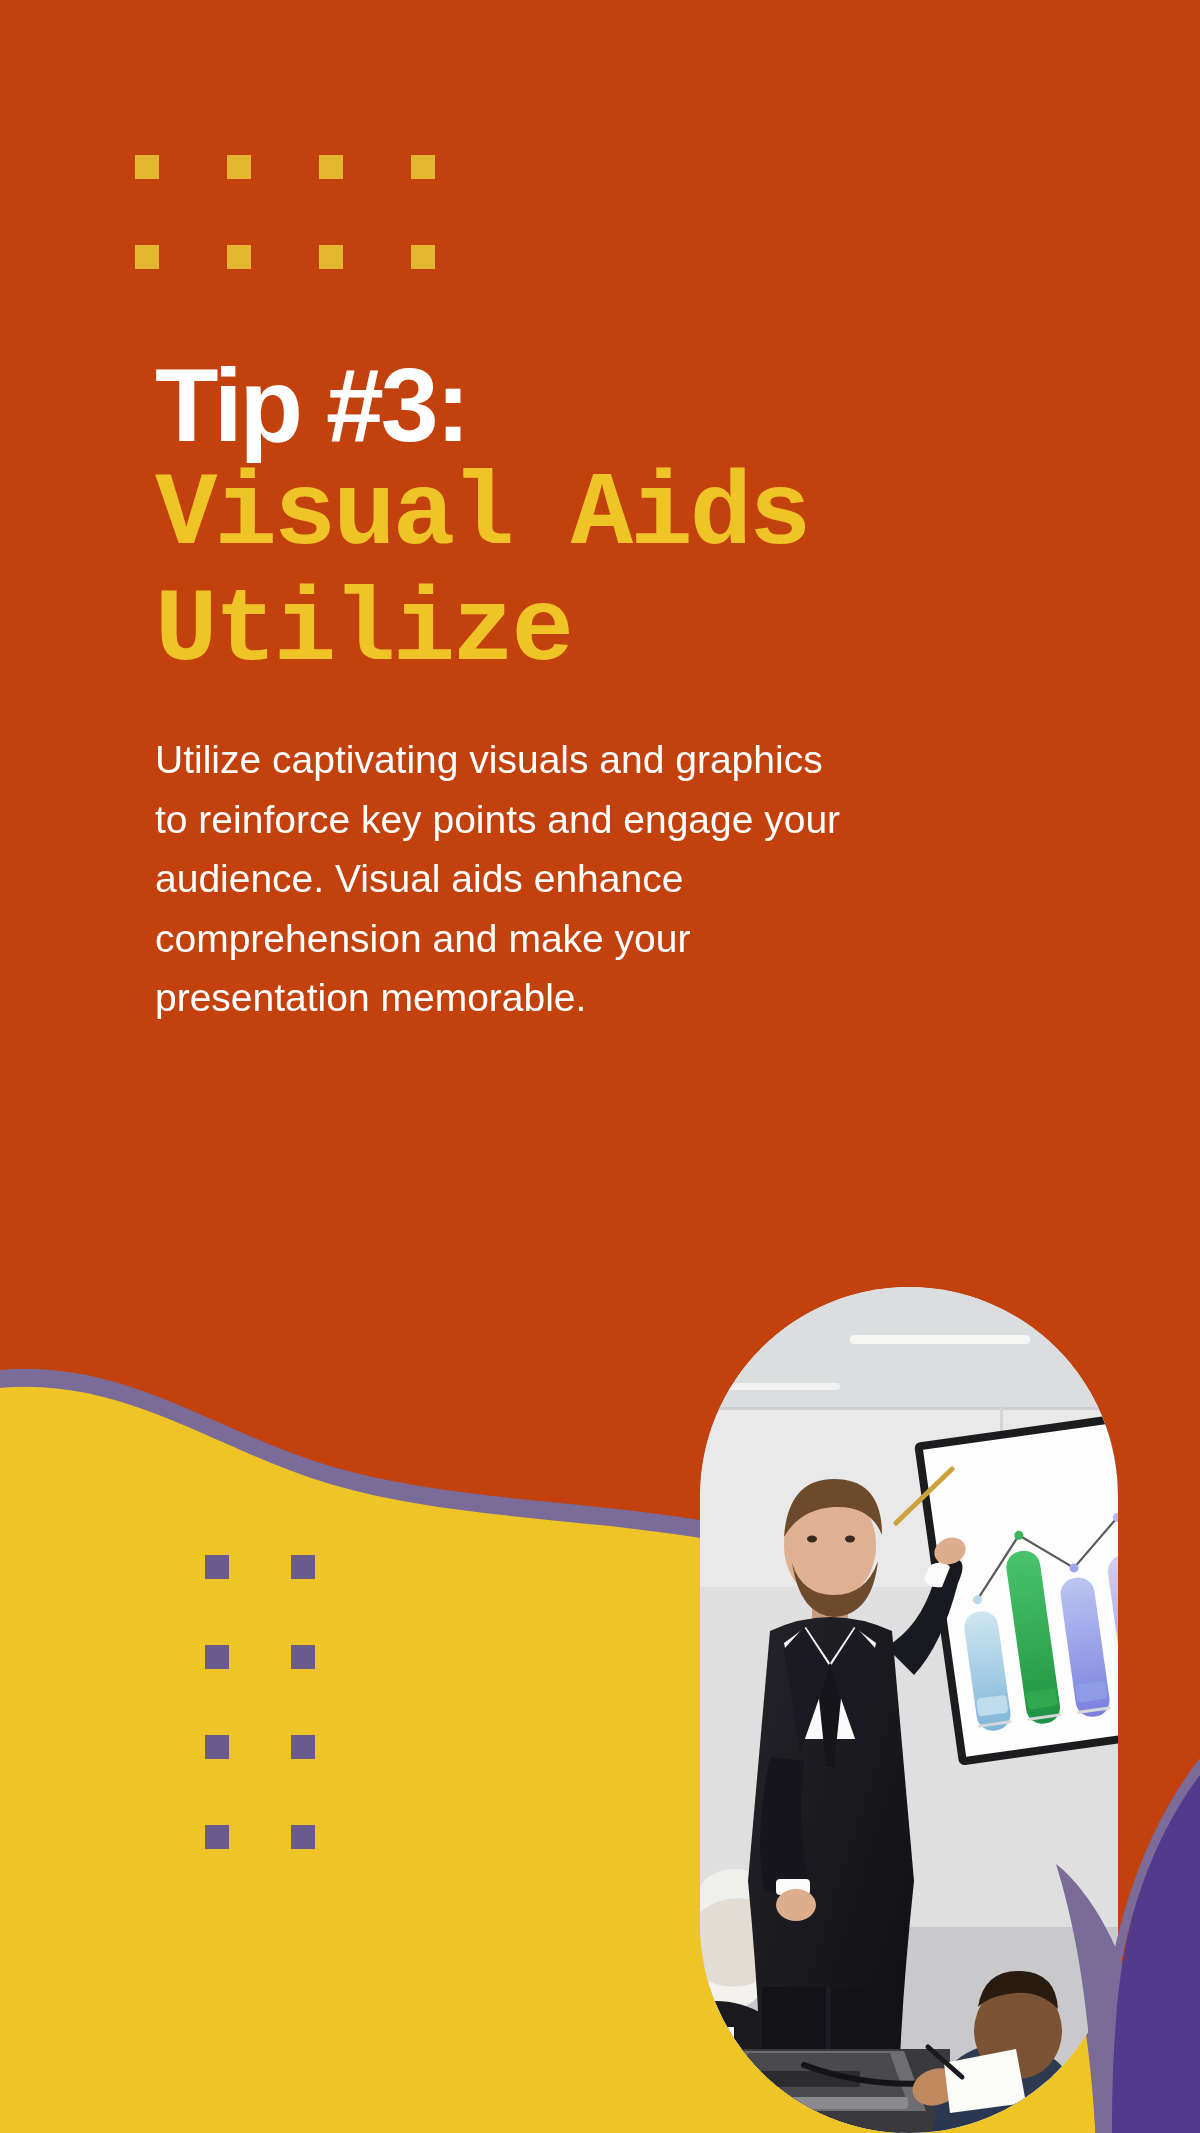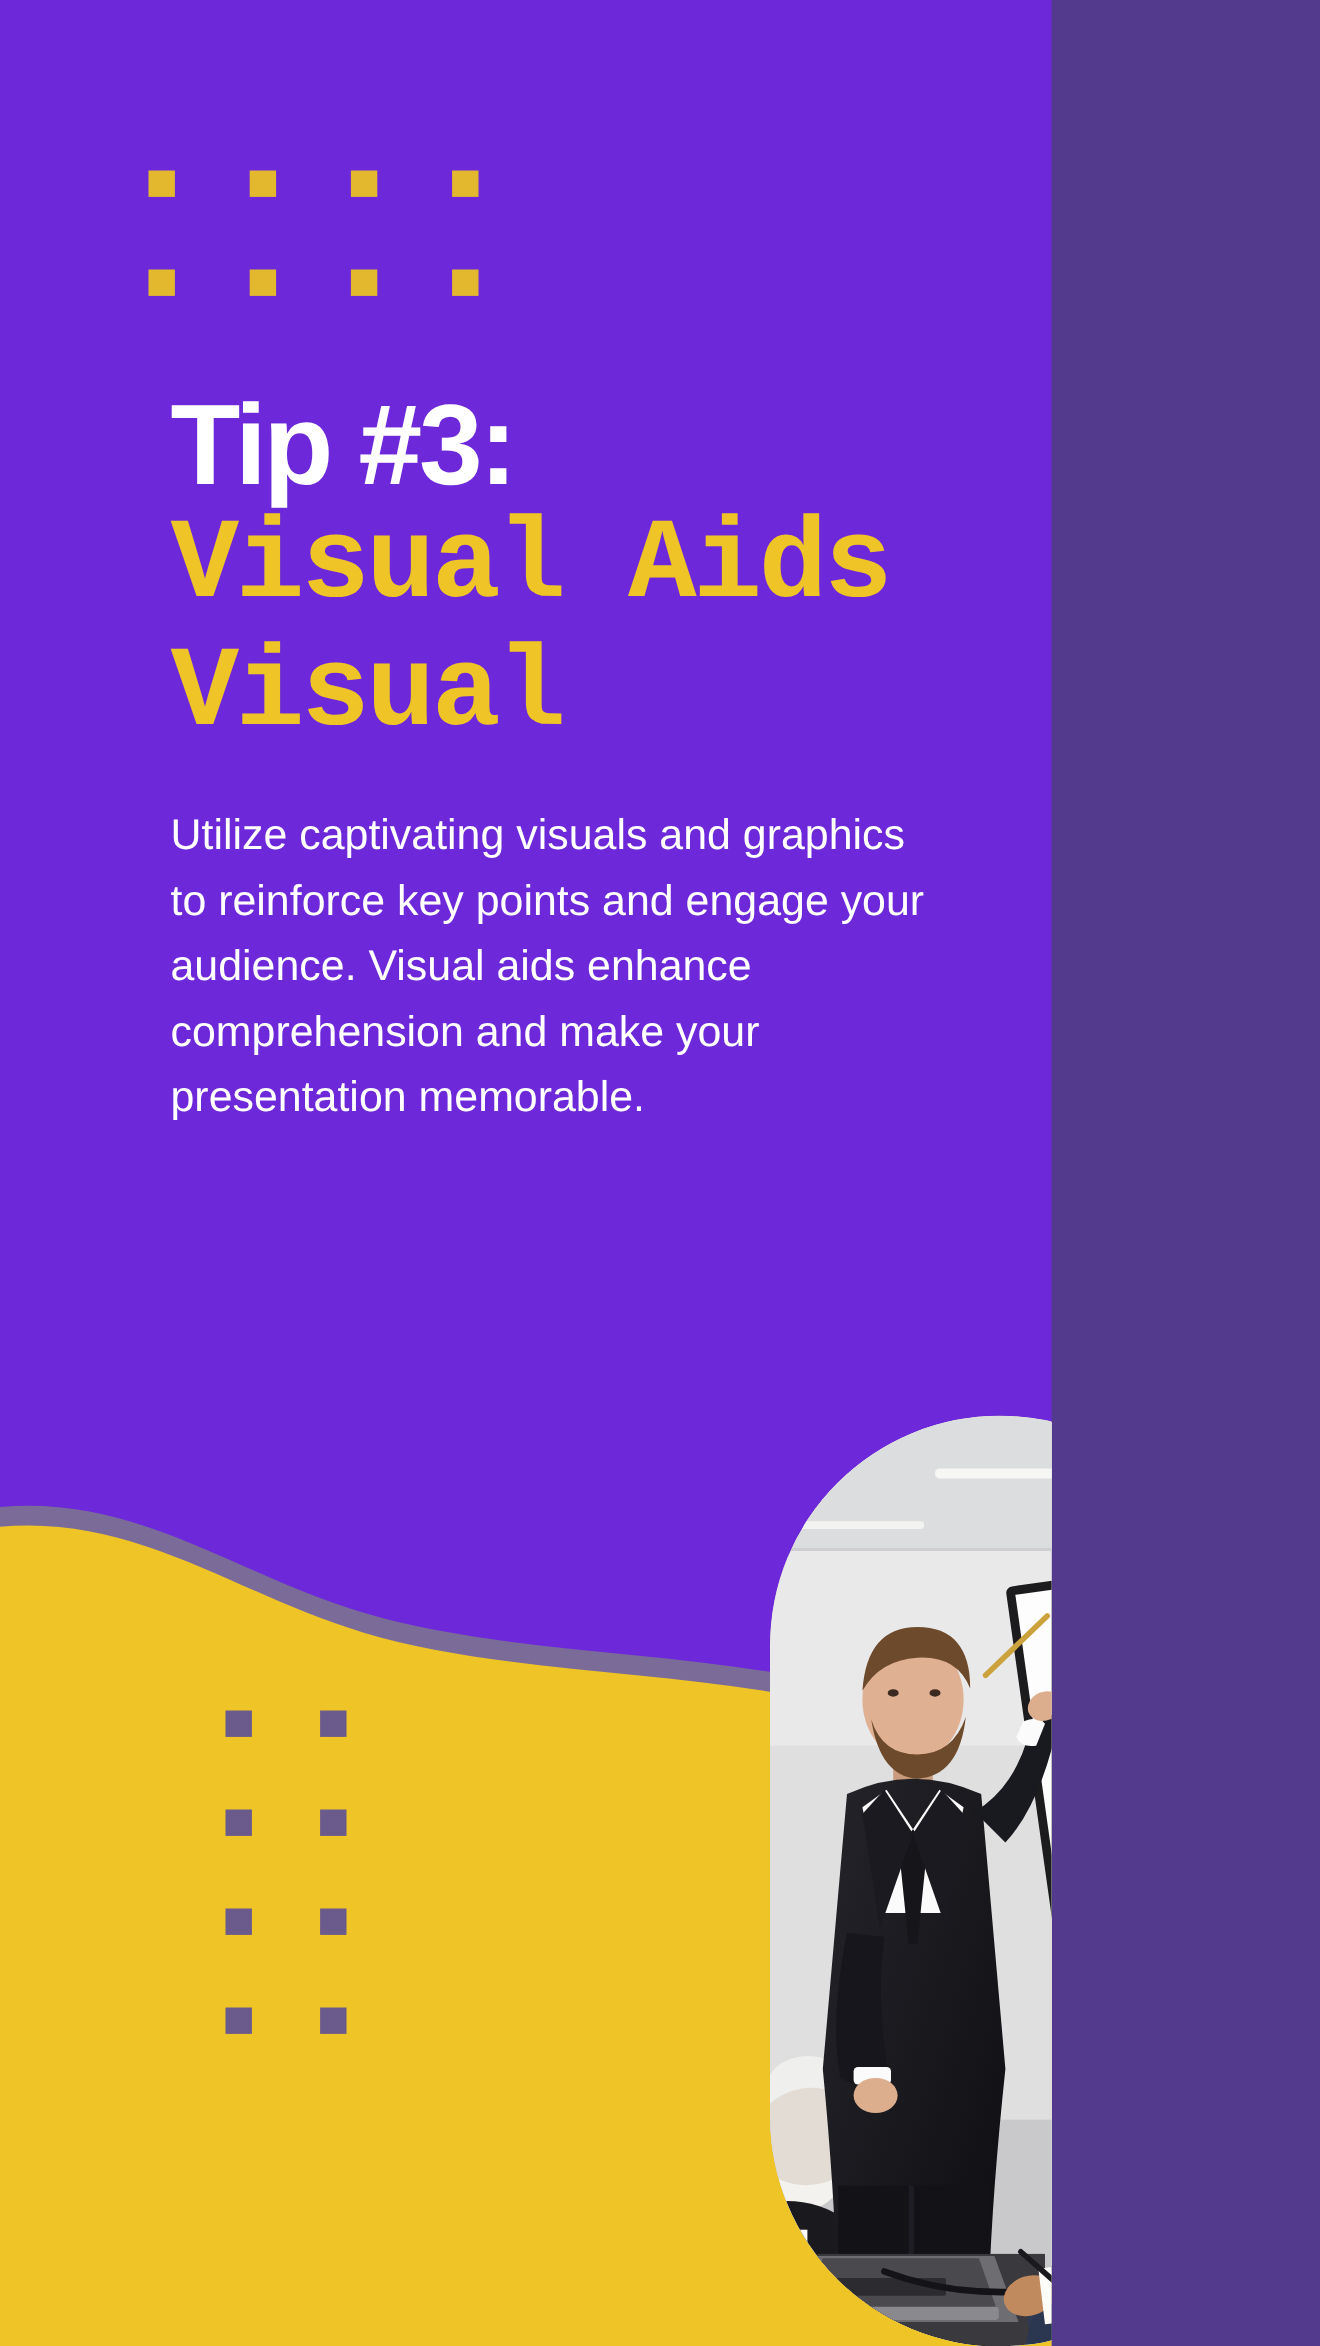--- a/index.html
+++ b/index.html
@@ -6,22 +6,22 @@
   html,body { width:1200px; height:2133px; }
   body {
     font-family: "Liberation Sans", sans-serif;
     background:#543A8C;
     overflow:hidden;
     position:relative;
   }
 
   .poster{
     position:absolute; inset:0;
-    width:956px; height:2133px;
-    background:#6d28d9;
+    width:1200px; height:2133px;
+    background:#c2410c;
     overflow:hidden;
   }
 
   
   .wave-layer{
     position:absolute; left:0; top:0;
     width:1200px; height:2133px;
     pointer-events:none;
   }
 
@@ -138,21 +138,21 @@
     <span class="dot"></span>
     <span class="dot"></span>
     <span class="dot"></span>
     <span class="dot"></span>
   </div>
 
   <div class="content">
     <div class="headline-wrap">
       <div class="title-line">Tip #3:</div>
       <div class="title-accent">Visual Aids</div>
-      <div class="title-accent">Visual</div>
+      <div class="title-accent">Utilize</div>
     </div>
 
     <div class="body-copy">Utilize captivating visuals and graphics to reinforce key points and engage your audience. Visual aids enhance comprehension and make your presentation memorable.</div>
   </div>
 
   <div class="dots-bottom">
     <span class="dot"></span>
     <span class="dot"></span>
     <span class="dot"></span>
     <span class="dot"></span>

